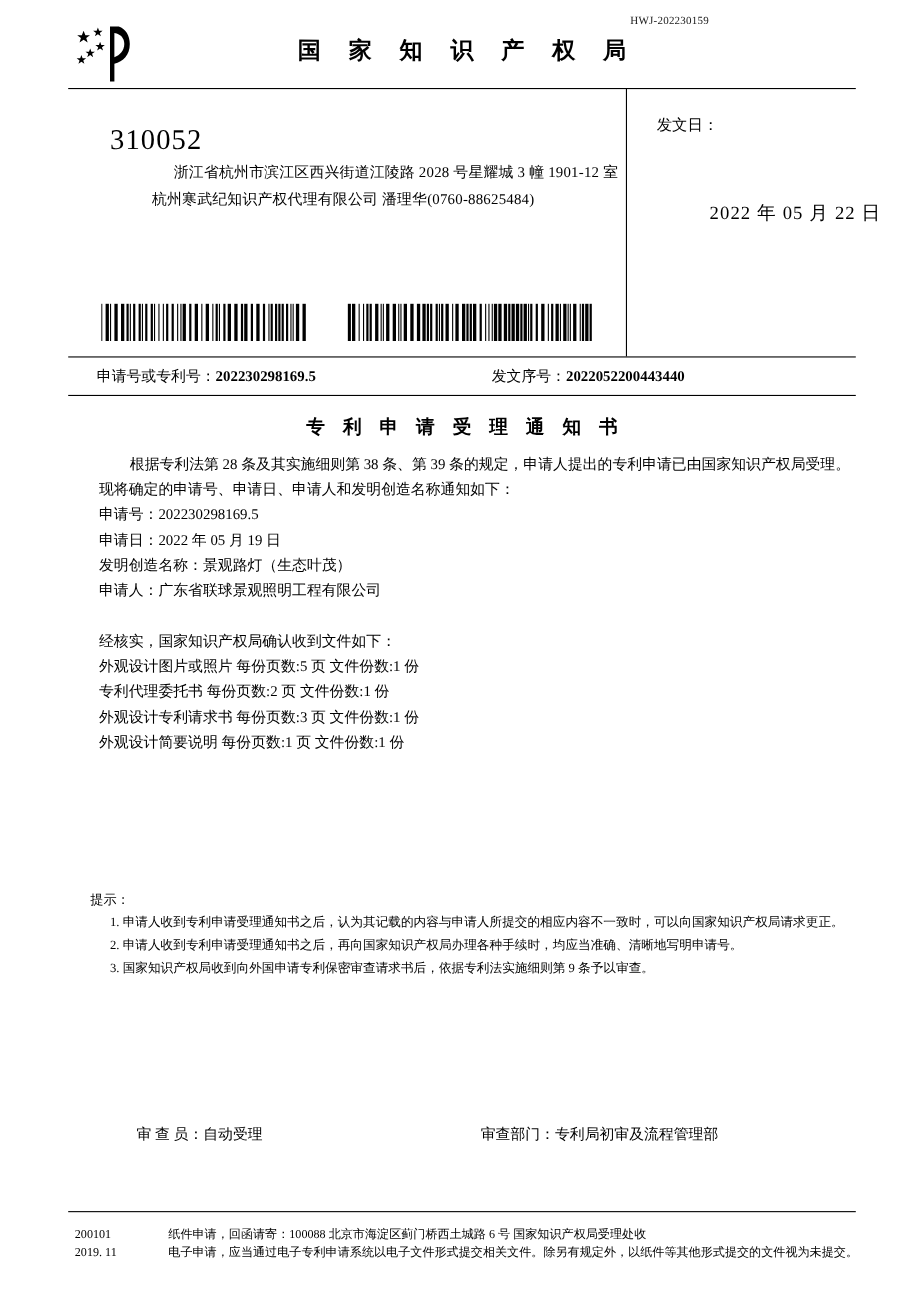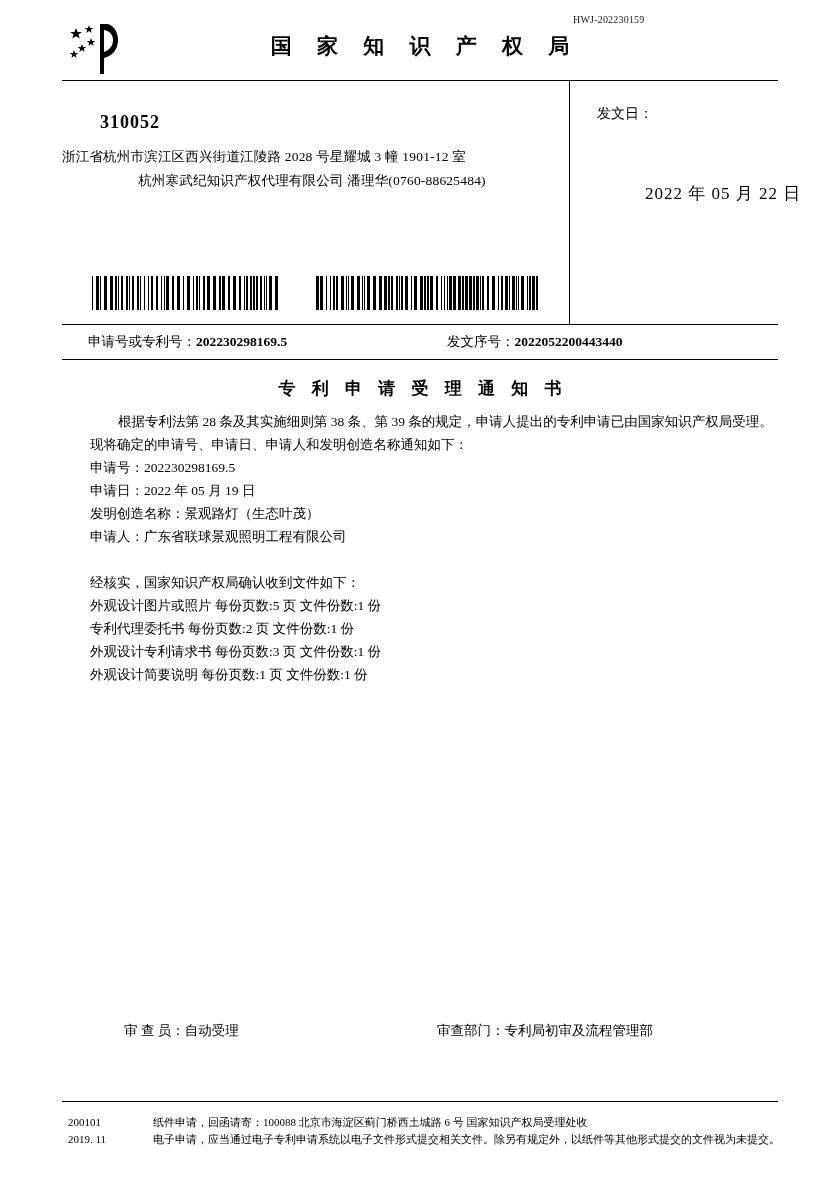--- a/index.html
+++ b/index.html
@@ -70,30 +70,30 @@
   .line-mid2 { left: 62px; top: 359px; width: 716px; height: 1.4px; }
   .line-vert { left: 569px; top: 80px; width: 1.4px; height: 244px; }
   .line-bottom { left: 62px; top: 1101px; width: 716px; height: 1.4px; }
 
   
   .zip {
     position: absolute;
     left: 100px;
     top: 112px;
     font-family: "Liberation Serif", serif;
-    font-weight: bold;
-    font-size: 18px;
+    font-weight: normal;
+    font-size: 26px;
     letter-spacing: 1px;
   }
   .addr-line1 {
     position: absolute;
     left: 62px;
     top: 148px;
     width: 500px;
-    text-align: left;
+    text-align: right;
     font-size: 13.5px;
     letter-spacing: 0.2px;
   }
   .addr-line2 {
     position: absolute;
     left: 62px;
     top: 172px;
     width: 500px;
     text-align: center;
     font-size: 13.5px;
@@ -481,20 +481,26 @@
     <div>发明创造名称：景观路灯（生态叶茂）</div>
     <div>申请人：广东省联球景观照明工程有限公司</div>
     <div class="blank-line"></div>
     <div>经核实，国家知识产权局确认收到文件如下：</div>
     <div>外观设计图片或照片  每份页数:5 页  文件份数:1 份</div>
     <div>专利代理委托书  每份页数:2 页  文件份数:1 份</div>
     <div>外观设计专利请求书  每份页数:3 页  文件份数:1 份</div>
     <div>外观设计简要说明  每份页数:1 页  文件份数:1 份</div>
   </div>
 
+  <div class="tips">
+    <div class="tip-head">提示：</div>
+    <div class="tip-item">1. 申请人收到专利申请受理通知书之后，认为其记载的内容与申请人所提交的相应内容不一致时，可以向国家知识产权局请求更正。</div>
+    <div class="tip-item">2. 申请人收到专利申请受理通知书之后，再向国家知识产权局办理各种手续时，均应当准确、清晰地写明申请号。</div>
+    <div class="tip-item">3. 国家知识产权局收到向外国申请专利保密审查请求书后，依据专利法实施细则第 9 条予以审查。</div>
+  </div>
 
   <div class="sig-examiner"><span>审  查  员：</span><span>自动受理</span></div>
   <div class="sig-dept"><span>审查部门：</span><span>专利局初审及流程管理部</span></div>
 
   <div class="footer">
     <div class="footer-codes">
       <div>200101</div>
       <div>2019. 11</div>
     </div>
     <div class="footer-body">

